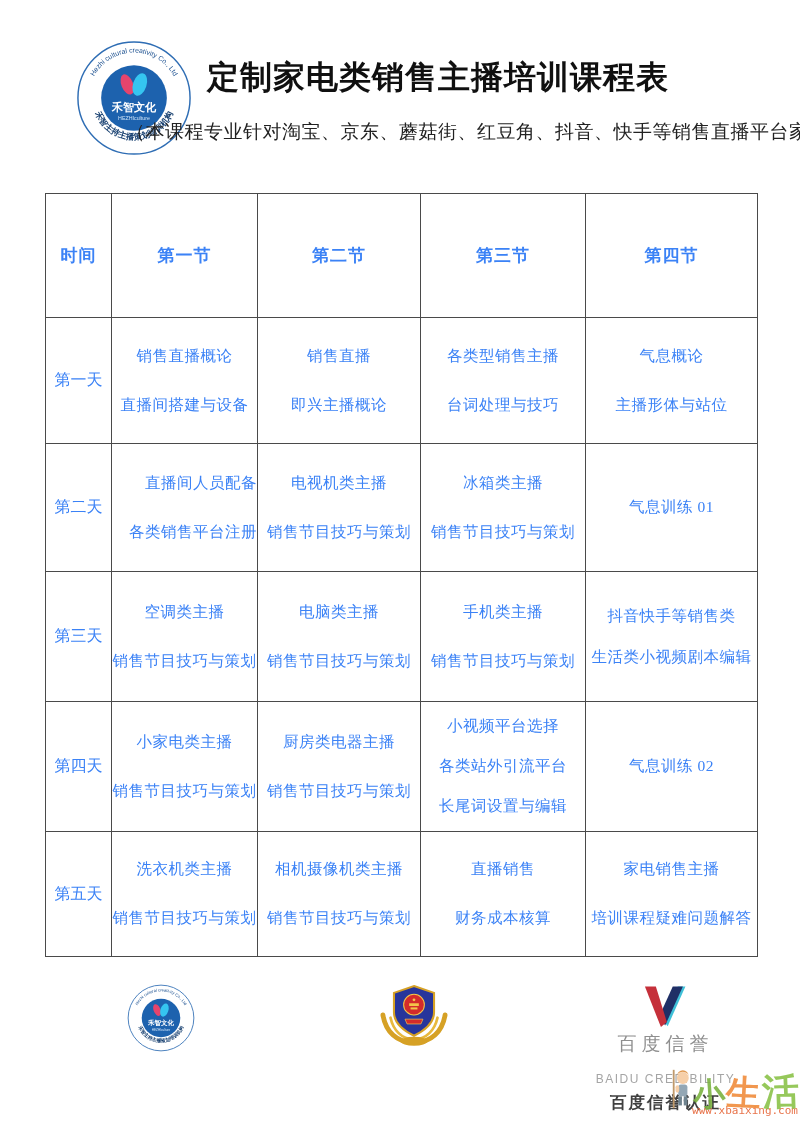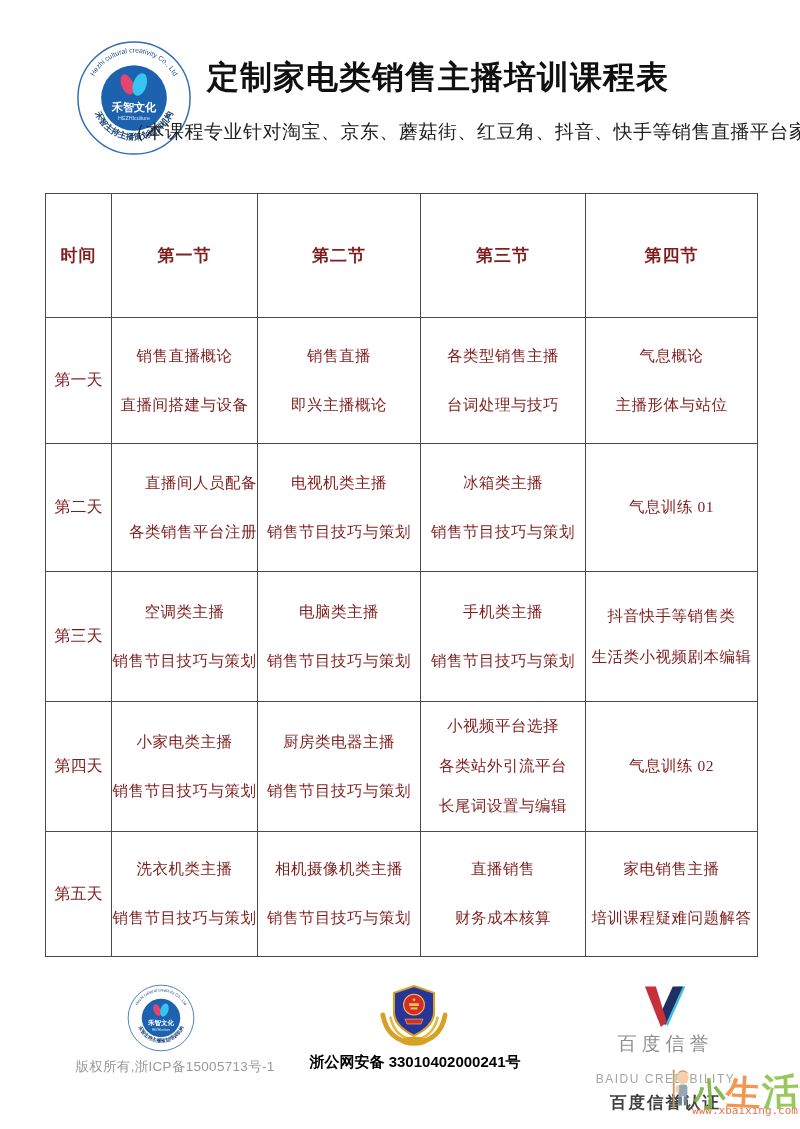--- a/index.html
+++ b/index.html
@@ -22,21 +22,21 @@
     text-align:center; font-size:19px; color:#222; letter-spacing:0.5px; white-space:nowrap;
   }
 
   
   table.course {
     position:absolute; left:45px; top:193px; width:712px;
     border-collapse:collapse; table-layout:fixed;
   }
   table.course th, table.course td {
     border:1px solid #4a4a4a; text-align:center; vertical-align:middle;
-    padding:0; color:#7f1d1d;
+    padding:0; color:#3b82f6;
   }
   table.course th { font-size:17px; font-weight:600; letter-spacing:1px; }
   table.course td { font-size:15.5px; letter-spacing:0.5px; }
   table.course td.day { font-size:16px; letter-spacing:0; }
   table.course thead tr { height:124px; }
   tr.row-0 { height:126px; } tr.row-1 { height:128px; } tr.row-2 { height:130px; }
   tr.row-3 { height:130px; } tr.row-4 { height:125px; }
   .col-0 { width:66px; } .col-1 { width:146px; } .col-2 { width:163px; }
   .col-3 { width:165px; } .col-4 { width:172px; }
   .lines { display:flex; flex-direction:column; align-items:center; justify-content:center; }
@@ -260,36 +260,34 @@
       <textPath href="#arcTop" startOffset="50%" text-anchor="middle">Hezhi cultural creativity Co., Ltd</textPath>
     </text>
     <text font-size="8.6" font-weight="bold" fill="#153e6f" font-family="Liberation Sans, sans-serif">
       <textPath href="#arcBot" startOffset="50%" text-anchor="middle">禾智主持主播策划培训机构</textPath>
     </text>
     <ellipse cx="53" cy="46" rx="6" ry="11" fill="#e5446d" transform="rotate(-22 53 46)"></ellipse>
     <ellipse cx="66" cy="46" rx="7" ry="12" fill="#35c5f0" transform="rotate(18 66 46)"></ellipse>
     <text x="60" y="73" text-anchor="middle" font-size="11.5" font-weight="bold" fill="#ffffff">禾智文化</text>
     <text x="60" y="83" text-anchor="middle" font-size="5.5" fill="#cfe4f7" font-family="Liberation Sans, sans-serif">HEZHIculture</text>
   </svg>
-  <div class="copyright footer-text">版权所有,浙ICP备15005713号-1</div>
 
   <svg class="police-badge" viewBox="0 0 110 96">
     <path d="M55,88 C30,88 14,72 10,48" stroke="#d6a125" stroke-width="7" stroke-linecap="round" fill="none"></path>
     <path d="M55,88 C80,88 96,72 100,48" stroke="#d6a125" stroke-width="7" stroke-linecap="round" fill="none"></path>
     <path d="M55,84 C37,82 25,70 21,52" stroke="#e8b93e" stroke-width="4" stroke-linecap="round" fill="none"></path>
     <path d="M55,84 C73,82 85,70 89,52" stroke="#e8b93e" stroke-width="4" stroke-linecap="round" fill="none"></path>
     <ellipse cx="55" cy="86" rx="19" ry="6.5" fill="#d6a125"></ellipse>
     <path d="M55,6 L84,16 L84,44 Q84,64 55,78 Q26,64 26,44 L26,16 Z" fill="#27359b" stroke="#d6a125" stroke-width="3"></path>
     <circle cx="55" cy="33" r="15" fill="#d42b2b" stroke="#f3c54a" stroke-width="1.5"></circle>
     <circle cx="55" cy="26" r="2" fill="#f3c54a"></circle>
     <rect x="48" y="31" width="14" height="4" fill="#f3c54a"></rect>
     <rect x="50" y="37" width="10" height="3" fill="#f3c54a"></rect>
     <path d="M42,54 h26 l-3,7 h-20 z" fill="#d42b2b" stroke="#f3c54a" stroke-width="1"></path>
   </svg>
-  <div class="police-record footer-text">浙公网安备 33010402000241号</div>
 
   <div class="baidu-block footer-text">
     <svg class="baidu-logo" viewBox="0 0 64 52">
       <polygon points="46,3 55,3 34,50 28,42" fill="#3fc0d8"></polygon>
       <polygon points="40,3 52,3 31,49 24,38" fill="#1f2f66"></polygon>
       <polygon points="7,3 20,3 33,45 26,51" fill="#c5303a"></polygon>
     </svg>
     <div class="baidu-name">百度信誉</div>
     <div class="baidu-en">BAIDU CREDIBILITY</div>
     <div class="baidu-cert">百度信誉认证</div>

